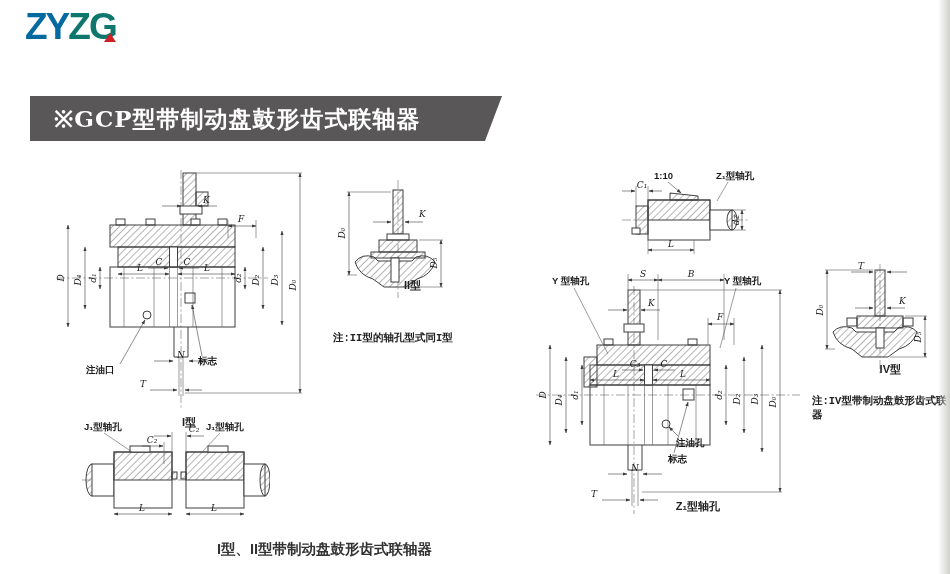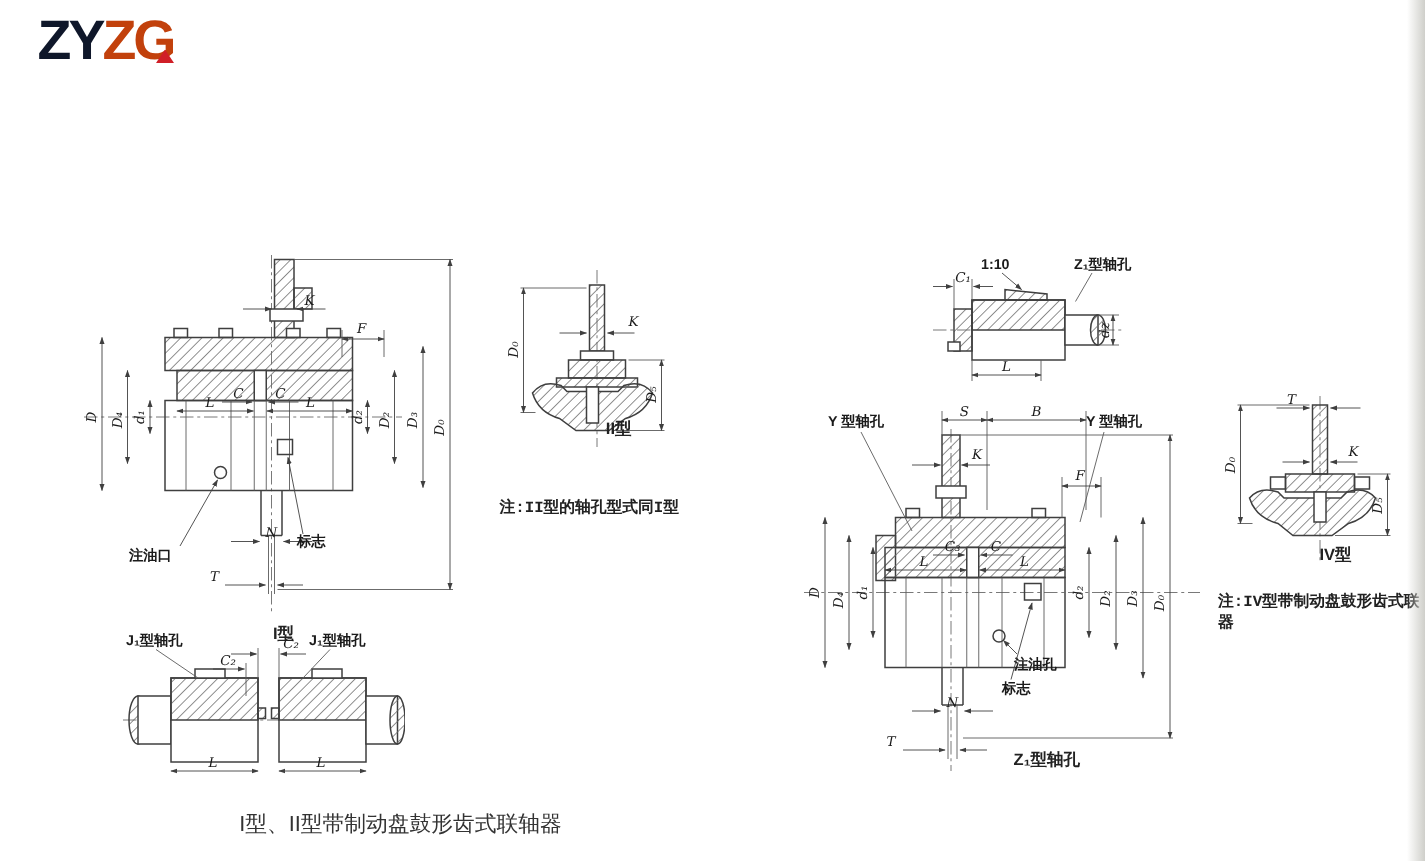--- a/index.html
+++ b/index.html
@@ -1,31 +1,31 @@
 <!DOCTYPE html>
 <html><head>
 <meta charset="utf-8">
 <style>
   html,body{margin:0;padding:0;background:#888;}
   #page{position:relative;width:950px;height:574px;background:#ffffff;overflow:hidden;
         font-family:"Liberation Sans",sans-serif;}
   
   #logo{position:absolute;left:25px;top:6px;font-weight:bold;font-size:37px;
         letter-spacing:-2px;font-family:"Liberation Sans",sans-serif;}
-  #logo .zy{color:#0f172a;}
-  #logo .zg{color:#c2410c;}
+  #logo .zy{color:#0369a1;}
+  #logo .zg{color:#0f766e;}
   #logo-tri{position:absolute;left:104px;top:33px;width:12px;height:9px;background:#d01f27;
         clip-path:polygon(50% 0,100% 100%,0 100%);}
   
   #banner{position:absolute;left:30px;top:96px;width:472px;height:45px;background:#595757;
         clip-path:polygon(0 0,100% 0,calc(100% - 17px) 100%,0 100%);}
   #banner .t{color:#fff;font-family:"DejaVu Serif","Liberation Serif",serif;font-weight:700;
         font-size:23px;line-height:45px;padding-left:24px;letter-spacing:1px;white-space:nowrap;}
   
-  .figcap{position:absolute;text-align:center;font-size:14.5px;font-weight:400;color:#333;}
+  .figcap{position:absolute;text-align:right;font-size:14.5px;font-weight:700;color:#333;}
   .typecap{position:absolute;text-align:right;font-size:11px;font-weight:700;color:#222;}
   .note{position:absolute;font-size:10.5px;font-weight:700;color:#222;font-family:Liberation Mono, monospace;}
   
   .drw{position:absolute;}
   .ht{fill:url(#hatch);stroke:#3f3f3f;stroke-width:1;}
   .ol{fill:#fff;stroke:#3f3f3f;stroke-width:1;}
   .nf{fill:none;stroke:#3f3f3f;stroke-width:1;}
   .tl{fill:none;stroke:#5a5a5a;stroke-width:.6;}
   .cl{fill:none;stroke:#6a6a6a;stroke-width:.6;stroke-dasharray:9 2.5 2 2.5;}
   .de{fill:none;stroke:#3f3f3f;stroke-width:.6;marker-end:url(#ar);}
@@ -50,20 +50,23 @@
         <path d="M0,1.5 L10,5 L0,8.5 Z" fill="#3f3f3f"></path>
       </marker>
     </defs>
   </svg>
 
   <div id="logo">
     <span class="zy">ZY</span><span class="zg">ZG</span>
   </div>
   <div id="logo-tri"></div>
 
+  <div id="banner">
+    <div class="t">※GCP型带制动盘鼓形齿式联轴器</div>
+  </div>
 
   <svg class="drw" style="left:50px;top:168px" width="268" height="245" viewBox="0 0 268 245">
     <g>
       <line class="cl" x1="6" y1="110" x2="218" y2="110"></line>
       <line class="cl" x1="131" y1="2" x2="131" y2="242"></line>
     </g>
     <g>
       <rect class="ht" x="133" y="5" width="13" height="52"></rect>
       <rect class="ht" x="146" y="24" width="12" height="14"></rect>
       <rect class="ol" x="130" y="38" width="22" height="8"></rect>

